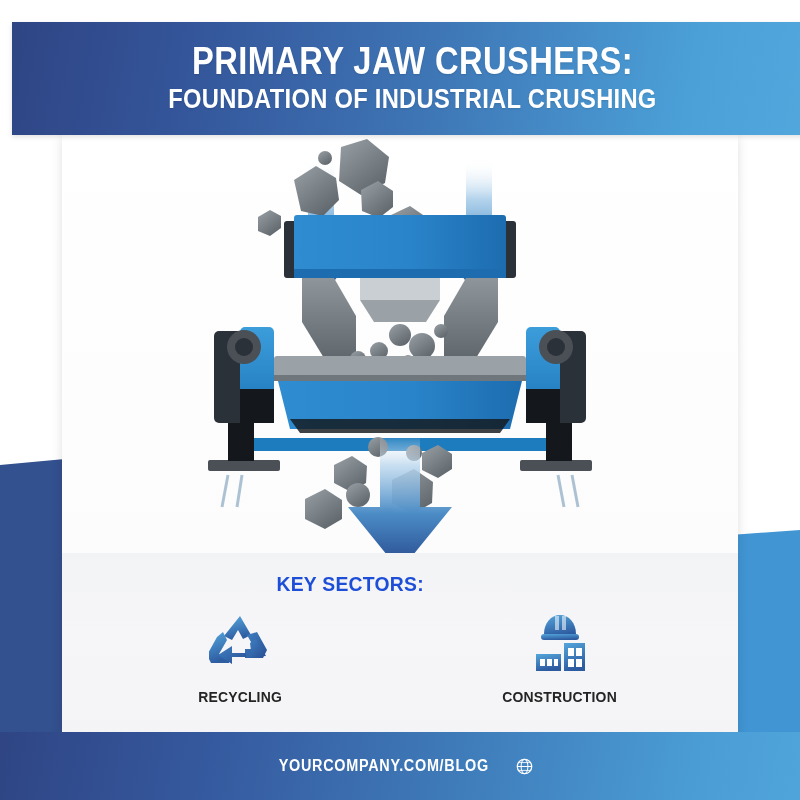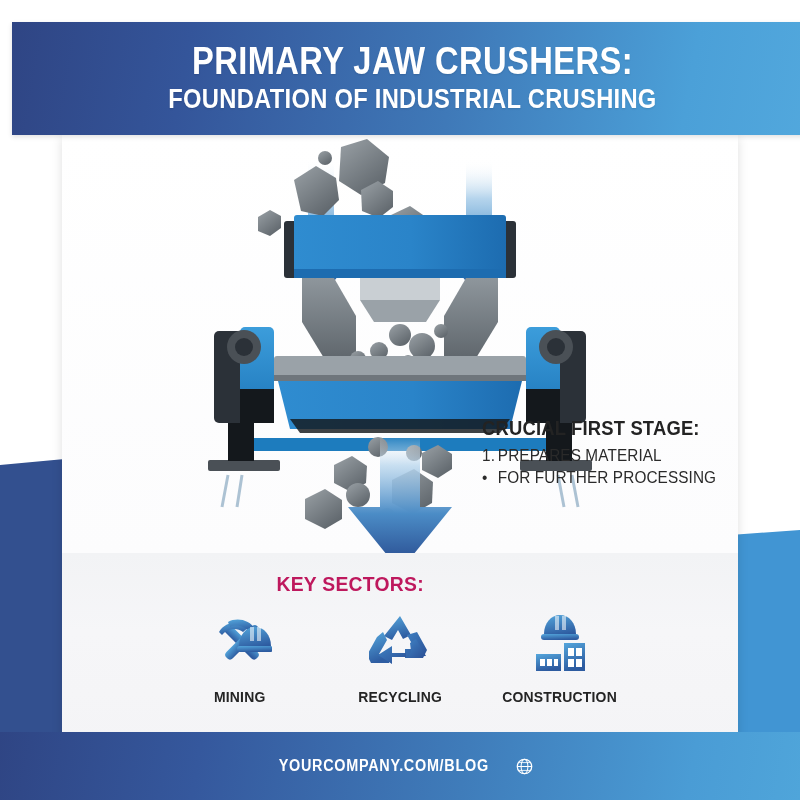--- a/index.html
+++ b/index.html
@@ -146,21 +146,21 @@
 
   
   .sectors-title {
     position: absolute;
     left: 0;
     top: 572px;
     width: 700px;
     text-align: center;
     font-size: 21px;
     font-weight: bold;
-    color: #be185d;
+    color: #1d4ed8;
     letter-spacing: 0.3px;
     z-index: 6;
   }
   .sectors-title span { display: inline-block; transform: scaleX(0.92); }
 
   .sectors-row {
     position: absolute;
     left: 180px;
     top: 608px;
     width: 440px;
@@ -350,59 +350,27 @@
         <circle cx="325" cy="382" r="9"></circle>
       </g>
 
       <g>
         <path d="M318 300 h40 v72 h32 l-52 64 l-52 -64 h32 z" fill="url(#bigArrGrad)"></path>
       </g>
     </svg>
   </div>
 
 
-  <div class="block" id="stage-block">
-    <div class="block-heading">CRUCIAL FIRST STAGE:</div>
-    <div class="block-line">
-      <span class="marker">1.</span><span>PREPARES MATERIAL</span>
-    </div>
-    <div class="block-line">
-      <span class="marker">•</span><span>FOR FURTHER PROCESSING</span>
-    </div>
-  </div>
 
   <div class="sectors-title">
     <span>KEY SECTORS:</span>
   </div>
 
   <div class="sectors-row">
 
-    <div class="sector">
-      <div class="sector-icon">
-        <svg width="64" height="62" viewBox="0 0 64 62">
-          <defs>
-            <linearGradient id="icg1" x1="0" y1="0" x2="0.3" y2="1">
-              <stop offset="0%" stop-color="#54a6dc"></stop>
-              <stop offset="100%" stop-color="#2d5ba0"></stop>
-            </linearGradient>
-          </defs>
-          <g fill="url(#icg1)">
-            <rect x="12" y="26" width="44" height="9" rx="4" transform="rotate(45 34 30)"></rect>
-            <rect x="12" y="26" width="44" height="9" rx="4" transform="rotate(-45 34 30)"></rect>
-            <path d="M11 20 c6 -11 22 -13 30 -5 l-6 5 c-6 -5 -16 -4 -21 3 z"></path>
-            <path d="M20 10 c9 -5 22 -2 27 7 l-6 3 c-4 -6 -13 -8 -19 -5 z"></path>
-            <path d="M31 34 c0 -11 7 -19 16 -19 s16 8 16 19 v3 h-32 z"></path>
-            <rect x="29" y="34" width="36" height="6" rx="3"></rect>
-            <rect x="42" y="15" width="4" height="14" fill="#ffffff" opacity="0.55"></rect>
-            <rect x="49" y="15" width="4" height="14" fill="#ffffff" opacity="0.55"></rect>
-          </g>
-        </svg>
-      </div>
-      <div class="sector-label">MINING</div>
-    </div>
 
     <div class="sector">
       <div class="sector-icon">
         <svg width="62" height="60" viewBox="0 0 62 60">
           <defs>
             <linearGradient id="icg3" x1="0" y1="0" x2="0.3" y2="1">
               <stop offset="0%" stop-color="#57a9de"></stop>
               <stop offset="100%" stop-color="#2e5da2"></stop>
             </linearGradient>
             <linearGradient id="icg4" x1="0" y1="0" x2="1" y2="1">

